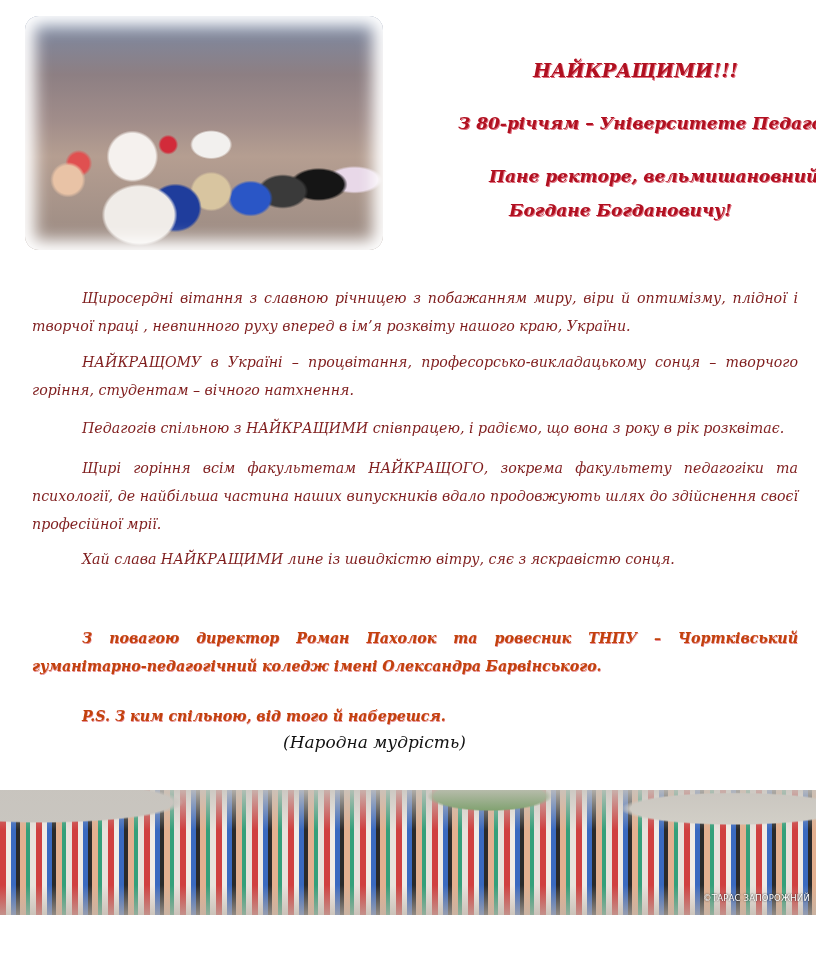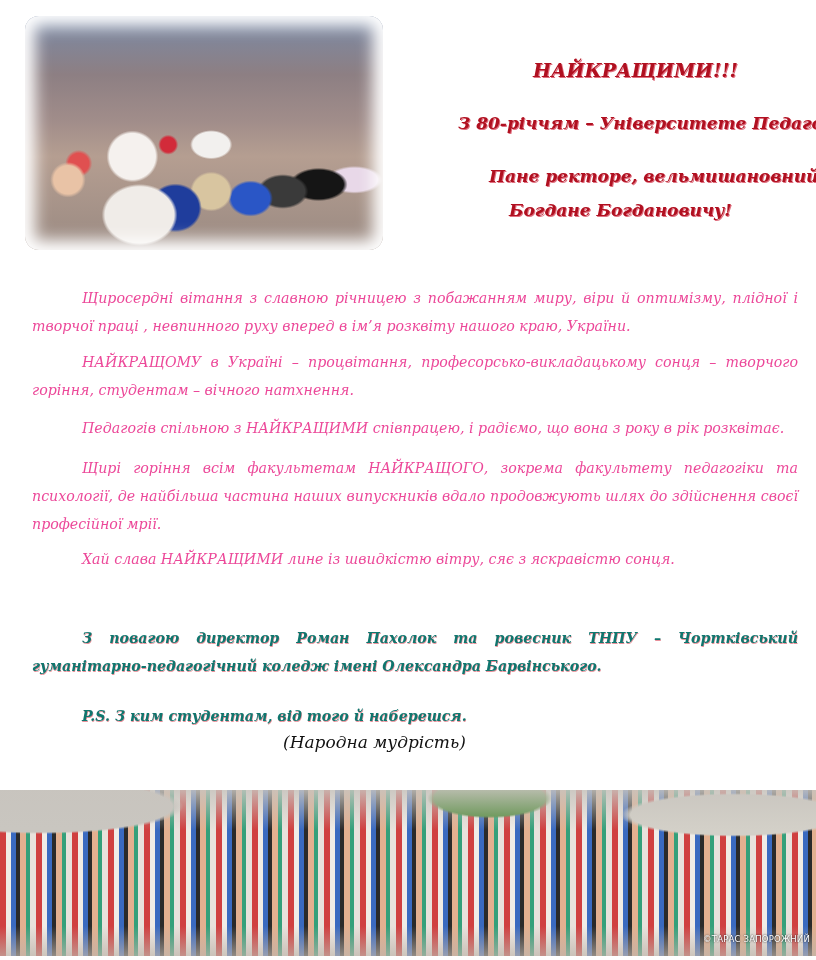--- a/index.html
+++ b/index.html
@@ -39,39 +39,39 @@
       font-family: "DejaVu Serif", serif;
       white-space: nowrap;
     }
     .h-title { left: 533px; top: 59px; font-size: 19px; }
     .h-sub { left: 458px; top: 113px; font-size: 17px; }
     .h-addr1 { left: 489px; top: 166px; font-size: 17px; }
     .h-addr2 { left: 509px; top: 200px; font-size: 17px; }
 
     .body-text {
       position: absolute; left: 32px; right: 18px;
-      font-style: italic; color: #ec4899; font-size: 14.2px;
+      font-style: italic; color: #7f1d1d; font-size: 14.2px;
       line-height: 28px; text-align: justify;
       font-family: "DejaVu Serif", serif;
     }
     .body-text p { margin: 0; text-indent: 50px; }
     .p1 { top: 284px; }
     .p2 { top: 348px; }
     .p3 { top: 414px; }
     .p4 { top: 454px; }
     .p5 { top: 545px; }
-    .red { color: #0f766e; font-weight: bold; text-shadow: 0.5px 0.5px 0 #e8909a; }
+    .red { color: #c2410c; font-weight: bold; text-shadow: 0.5px 0.5px 0 #e8909a; }
     .p6 { top: 624px; font-weight: bold; }
     .p7 { top: 702px; }
     .proverb {
       position: absolute; left: 283px; top: 732px; font-size: 17px;
       font-style: italic; color: #111111; font-family: "DejaVu Serif", serif;
     }
     .bottom-photo {
-      position: absolute; left: 0; top: 790px; width: 816px; height: 166px; overflow: hidden;
+      position: absolute; left: 0; top: 790px; width: 816px; height: 125px; overflow: hidden;
       background:
         radial-gradient(ellipse at 5% 10%, #c9c6c0 0 12%, transparent 13%),
         radial-gradient(ellipse at 60% 5%, #4f8a3a 0 8%, transparent 9%),
         radial-gradient(ellipse at 90% 15%, #d3d0c8 0 10%, transparent 11%),
         radial-gradient(ellipse at 88% 10%, #2f6a2a 0 4%, transparent 5%),
         repeating-linear-gradient(90deg, #d04040 0 6px, #f0ece6 6px 11px, #3a6ac0 11px 16px, #2a2a2a 16px 20px, #e3b090 20px 26px, #34a07a 26px 30px, #e8e2dc 30px 36px),
         #c0b0a0;
     }
     .bottom-photo::before {
       content: ""; position: absolute; left: 0; right: 0; top: 0; height: 40px;
@@ -112,19 +112,19 @@
   <p>Щирі горіння всім факультетам НАЙКРАЩОГО, зокрема факультету педагогіки та психології, де найбільша частина наших випускників вдало продовжують шлях до здійснення своєї професійної мрії.</p>
 </div>
 <div class="body-text p5">
   <p>Хай слава НАЙКРАЩИМИ лине із швидкістю вітру, сяє з яскравістю сонця.</p>
 </div>
 
 <div class="body-text p6 red">
   <p>З повагою директор Роман Пахолок та ровесник ТНПУ – Чортківський гуманітарно-педагогічний коледж імені Олександра Барвінського.</p>
 </div>
 <div class="body-text p7 red">
-  <p>P.S. З ким студентам, від того й наберешся.</p>
+  <p>P.S. З ким спільною, від того й наберешся.</p>
 </div>
 <div class="proverb">(Народна мудрість)</div>
 
 <div class="bottom-photo">
   <span class="watermark">©ТАРАС ЗАПОРОЖНИЙ</span>
 </div>
 
 </body></html>

